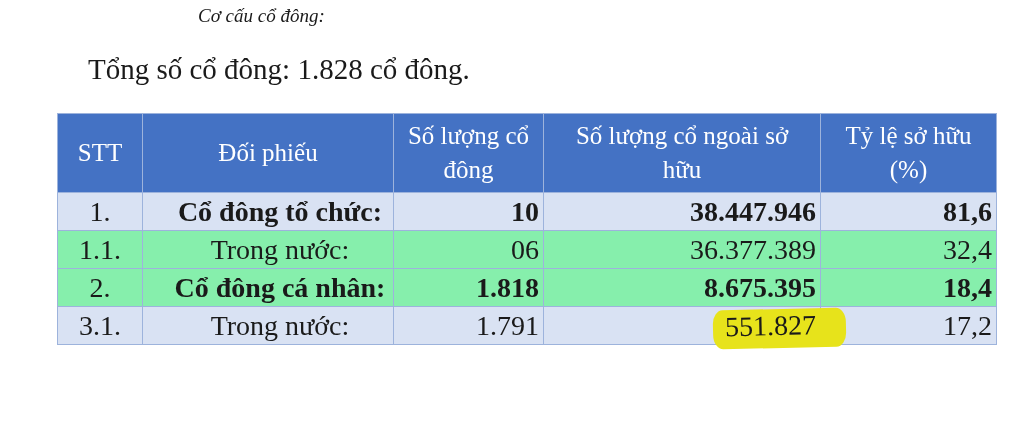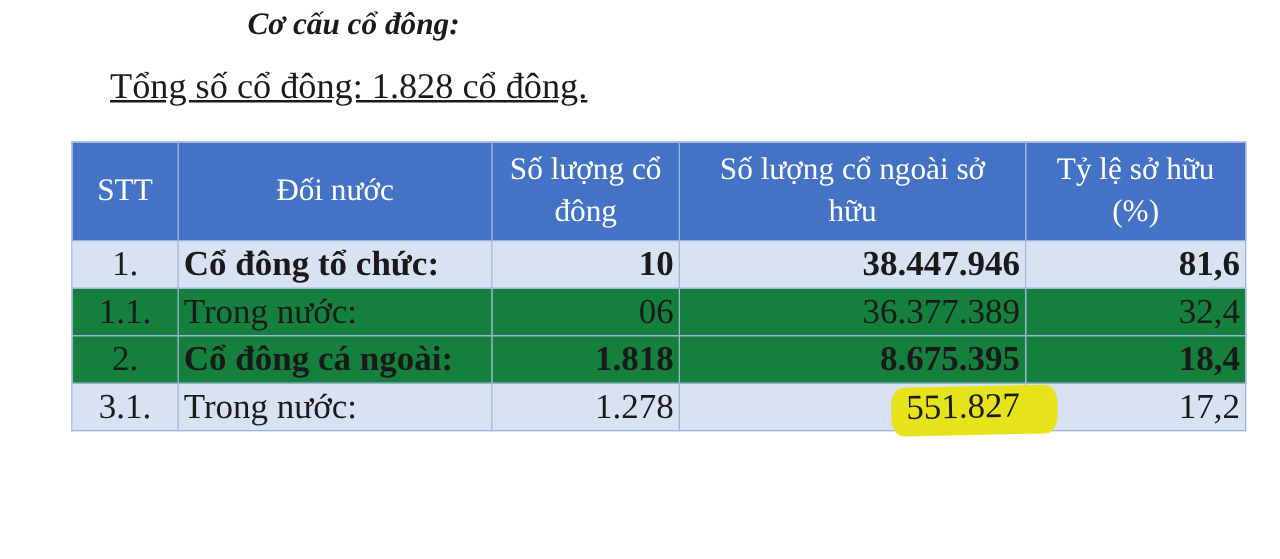--- a/index.html
+++ b/index.html
@@ -13,47 +13,47 @@
   }
   *{box-sizing:border-box;}
   html,body{margin:0;padding:0;}
   body{
     width:1024px;height:447px;position:relative;overflow:hidden;
     background:var(--page-bg);color:var(--text);
     font-family:"Liberation Serif","DejaVu Serif",serif;
   }
   .doc-title{
     position:absolute;left:198px;top:5px;margin:0;
-    font-size:25px;font-weight:bold;font-style:italic;line-height:1.2;
+    font-size:19px;font-weight:normal;font-style:italic;line-height:1.2;
   }
   .doc-subtitle{
     position:absolute;left:88px;top:52px;margin:0;
-    font-size:29px;line-height:1.2;text-decoration:underline;
+    font-size:29px;line-height:1.2;
   }
   table.shareholders{
     position:absolute;left:57px;top:113px;width:939px;
     border-collapse:collapse;table-layout:fixed;
     font-size:28px;
   }
   th{
     background:var(--header-bg);color:var(--header-text);
     font-weight:normal;font-size:25px;line-height:1.35;
     height:79px;text-align:center;vertical-align:middle;
     border:1px solid var(--border);padding:2px 10px;
   }
   td{
     height:38px;vertical-align:middle;
     border:1px solid var(--border);padding:0 4px;
-    background:#15803d;
+    background:#86efac;
   }
   tr.shaded td{background:var(--band-bg);}
   tr.bold-row td{font-weight:bold;}
   tr.bold-row td.stt{font-weight:normal;}
   td.stt{text-align:center;}
-  td.subject{text-align:left;padding-left:4px;}
+  td.subject{text-align:center;padding-left:28px;}
   td.num{text-align:right;}
   .hl{
     display:inline-block;position:relative;
     background:var(--highlight);
     padding:1px 30px 6px 12px;margin:-1px -30px -6px -12px;
     border-radius:10px / 14px;
     transform:rotate(-1.3deg);
   }
 </style>
 </head>
@@ -66,21 +66,21 @@
   <colgroup>
     <col style="width:85px">
     <col style="width:251px">
     <col style="width:150px">
     <col style="width:277px">
     <col style="width:176px">
   </colgroup>
   <thead>
     <tr>
       <th>STT</th>
-      <th>Đối nước</th>
+      <th>Đối phiếu</th>
       <th>Số lượng cổ đông</th>
       <th>Số lượng cổ ngoài sở hữu</th>
       <th>Tỷ lệ sở hữu (%)</th>
     </tr>
   </thead>
   <tbody>
       <tr class="shaded bold-row">
         <td class="stt">1.</td>
         <td class="subject">Cổ đông tổ chức:</td>
         <td class="num">10</td>
@@ -89,26 +89,26 @@
       </tr>
       <tr>
         <td class="stt">1.1.</td>
         <td class="subject">Trong nước:</td>
         <td class="num">06</td>
         <td class="num">36.377.389</td>
         <td class="num">32,4</td>
       </tr>
       <tr class="bold-row">
         <td class="stt">2.</td>
-        <td class="subject">Cổ đông cá ngoài:</td>
+        <td class="subject">Cổ đông cá nhân:</td>
         <td class="num">1.818</td>
         <td class="num">8.675.395</td>
         <td class="num">18,4</td>
       </tr>
       <tr class="shaded">
         <td class="stt">3.1.</td>
         <td class="subject">Trong nước:</td>
-        <td class="num">1.278</td>
+        <td class="num">1.791</td>
         <td class="num"><span class="hl">551.827</span></td>
         <td class="num">17,2</td>
       </tr>
     </tbody>
 </table>
 
 </body></html>

